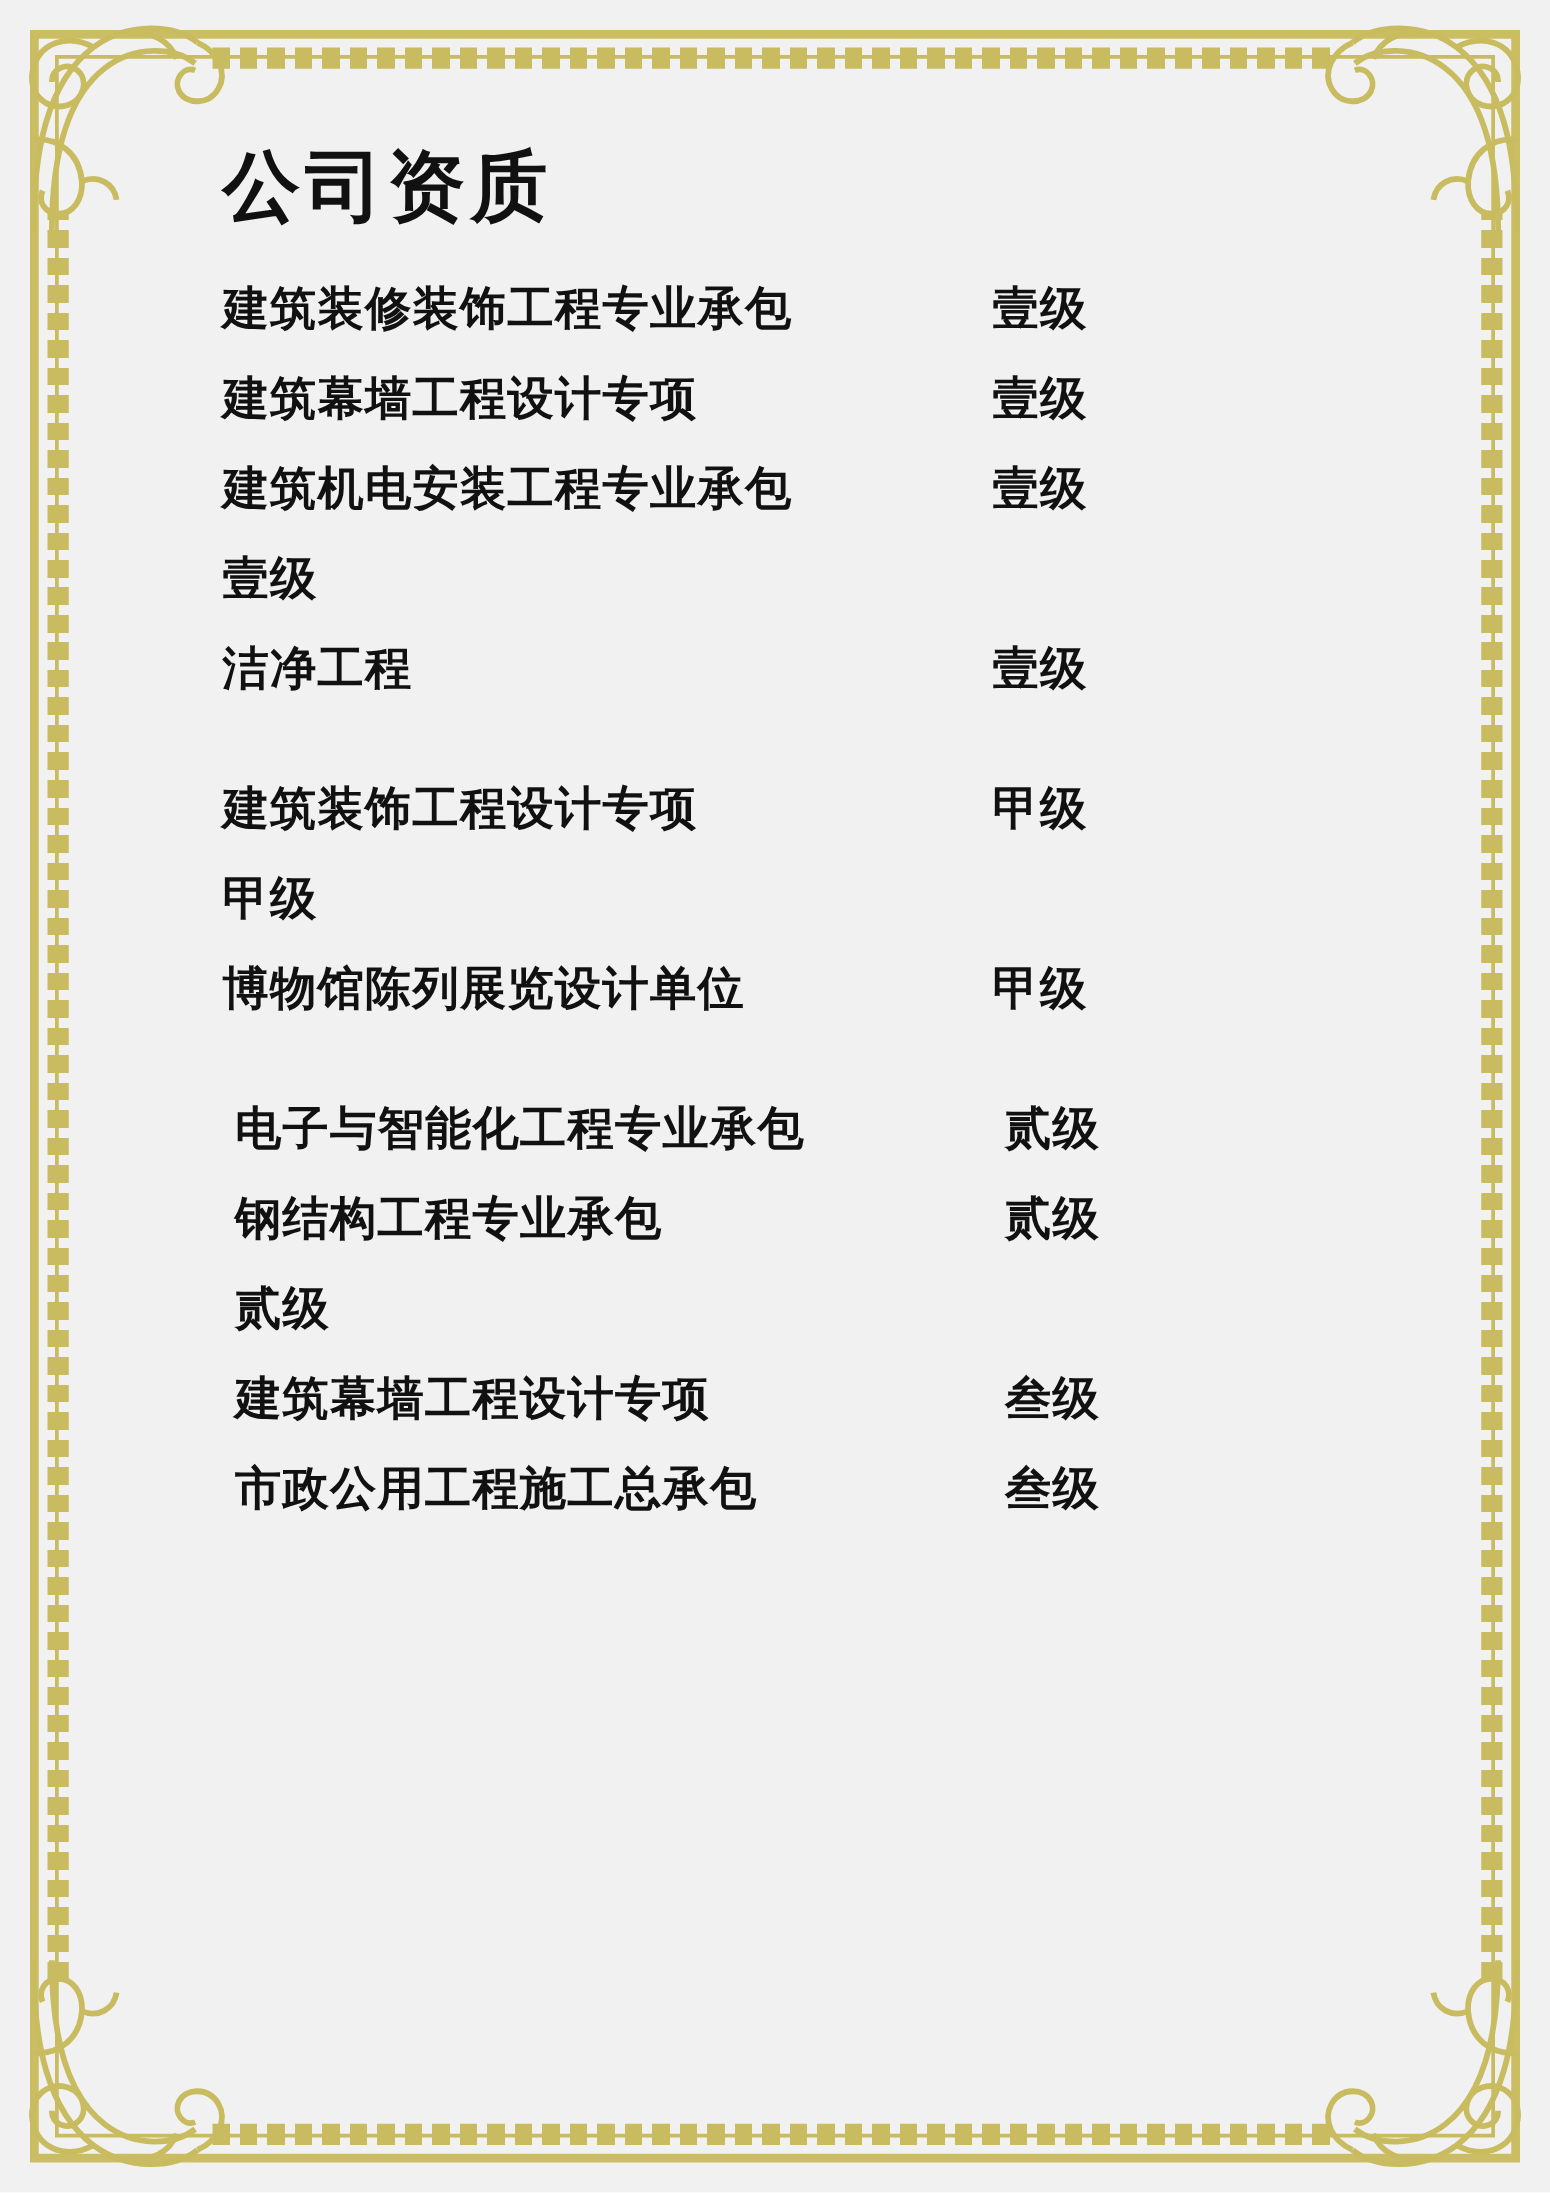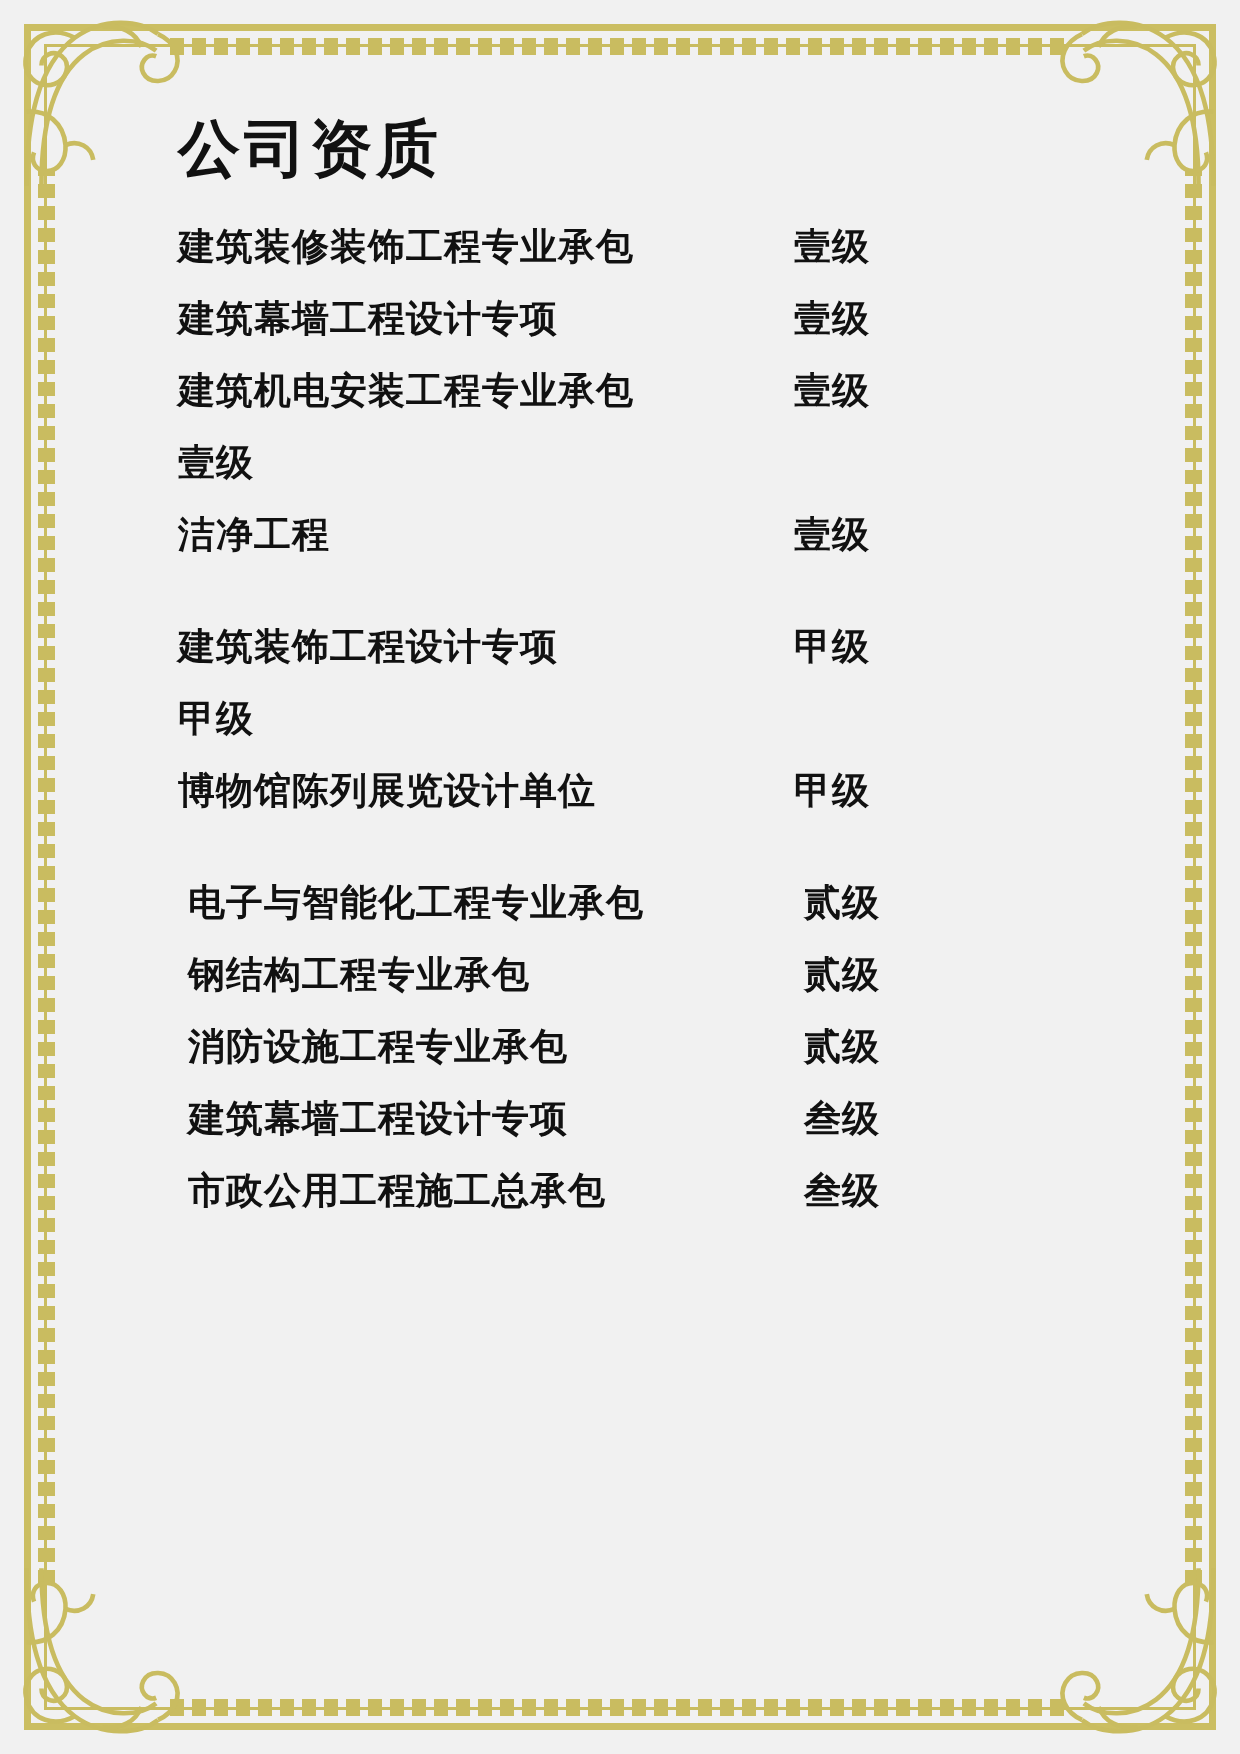--- a/index.html
+++ b/index.html
@@ -221,21 +221,20 @@
     <div class="qual-group">
       <div class="qual-row">
         <span class="qual-name">电子与智能化工程专业承包</span>
         <span class="qual-level">贰级</span>
       </div>
       <div class="qual-row">
         <span class="qual-name">钢结构工程专业承包</span>
         <span class="qual-level">贰级</span>
       </div>
       <div class="qual-row">
-        <span class="qual-name">消防设施工程专业承包</span>
         <span class="qual-level">贰级</span>
       </div>
       <div class="qual-row">
         <span class="qual-name">建筑幕墙工程设计专项</span>
         <span class="qual-level">叁级</span>
       </div>
       <div class="qual-row">
         <span class="qual-name">市政公用工程施工总承包</span>
         <span class="qual-level">叁级</span>
       </div>

